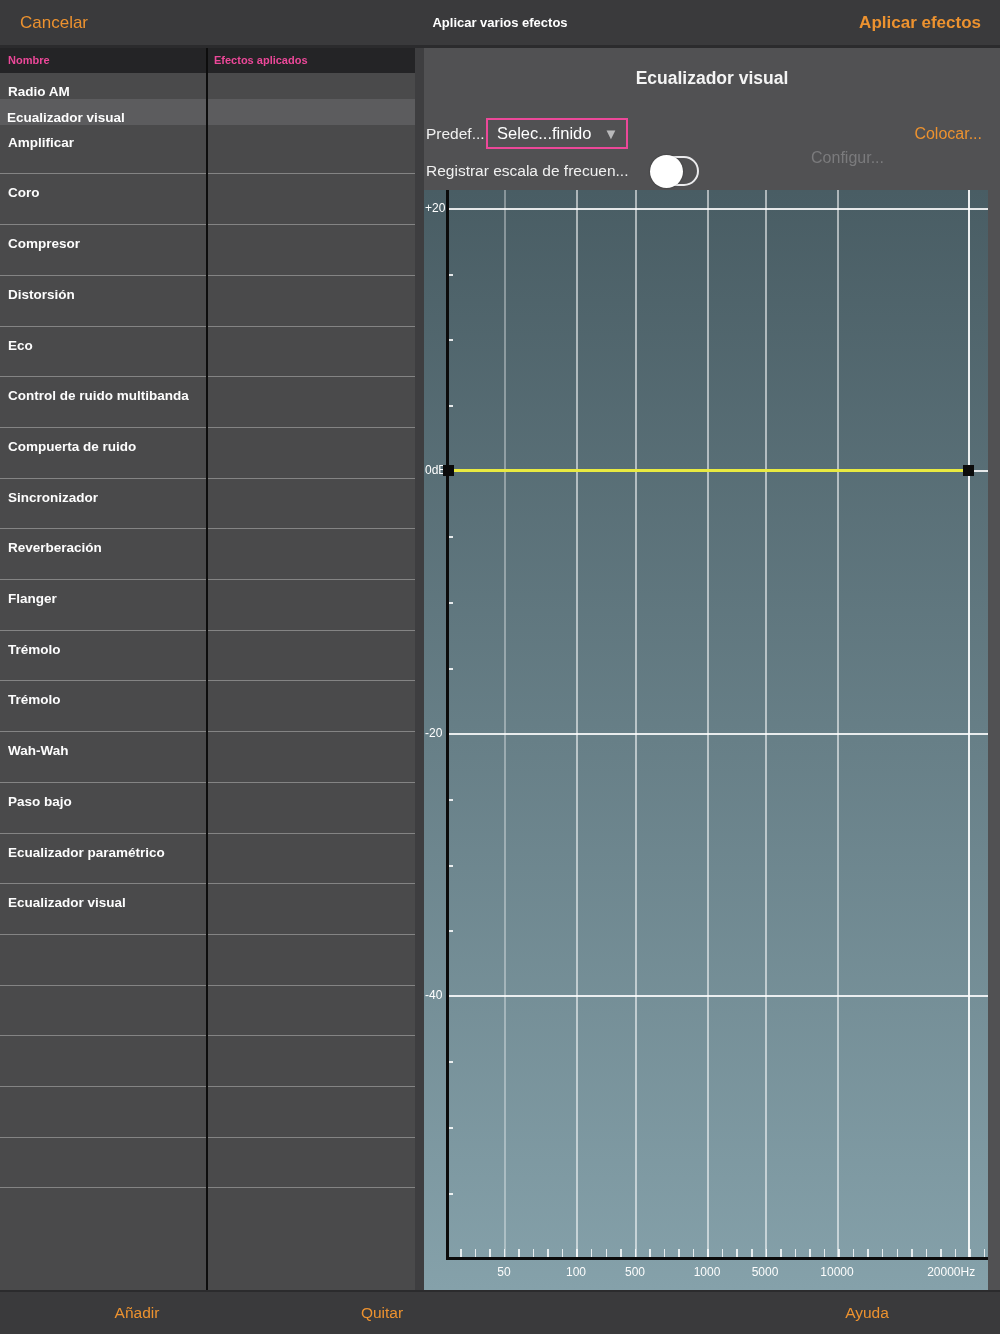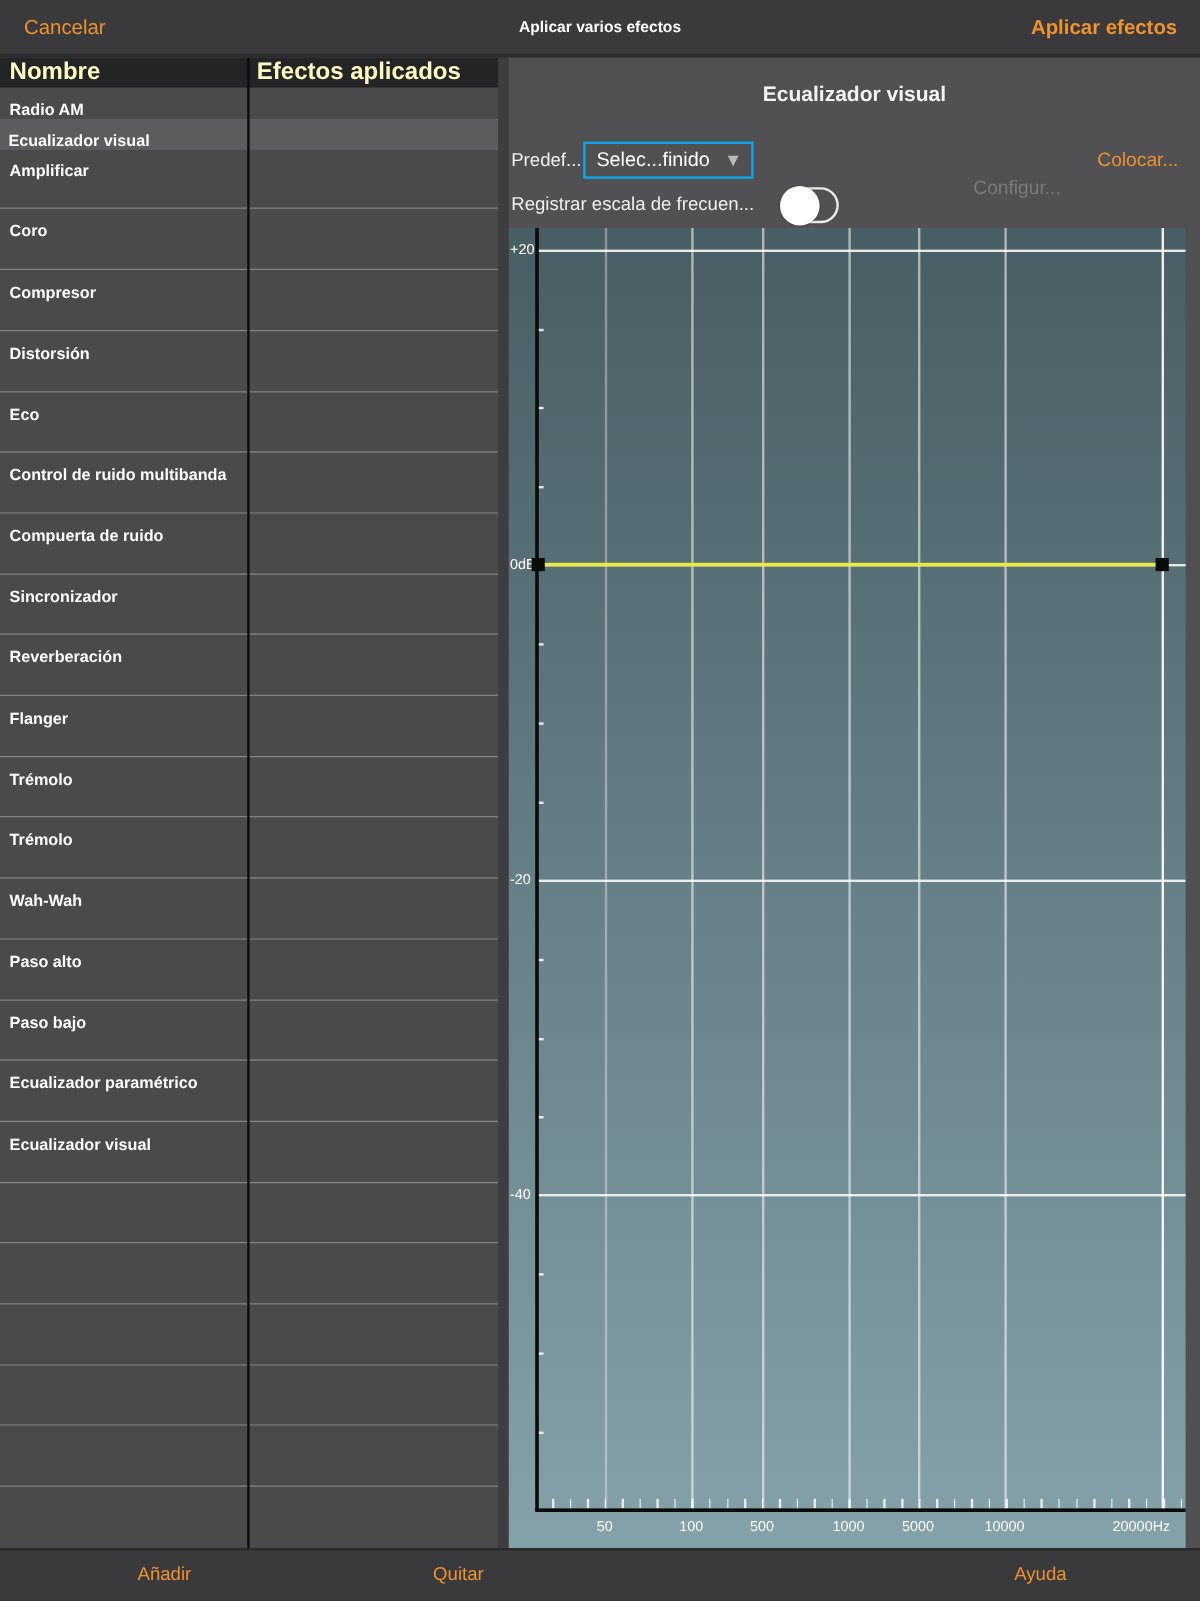--- a/index.html
+++ b/index.html
@@ -8,37 +8,37 @@
   
   .topbar{position:absolute;left:0;top:0;width:1000px;height:45px;background:#3a3a3c;
           border-bottom:3px solid #2b2b2d;box-sizing:content-box;}
   .topbar .tb-cancel{position:absolute;left:20px;top:0;line-height:45px;font-size:17px;color:#ED922F;cursor:pointer;}
   .topbar .tb-title{position:absolute;left:0;right:0;top:0;text-align:center;line-height:45px;
           font-size:13px;font-weight:700;color:#ffffff;}
   .topbar .tb-apply{position:absolute;right:19px;top:0;line-height:45px;font-size:17px;font-weight:700;color:#ED922F;cursor:pointer;}
   
   .table{position:absolute;left:0;top:48px;width:415px;height:1242px;background:#4a4a4b;}
   .thead{display:flex;height:25px;background:#242426;}
-  .thead .th{color:#fef9c3;font-size:20px;font-weight:700;line-height:25px;}
+  .thead .th{color:#ec4899;font-size:11px;font-weight:700;line-height:25px;}
   .th-left{width:207px;padding-left:8px;box-sizing:border-box;}
   .th-right{flex:1;padding-left:7px;}
   .tbody{position:absolute;left:0;top:25px;width:415px;height:1217px;overflow:hidden;}
   .row{display:flex;height:50.708px;box-sizing:border-box;border-bottom:1px solid rgba(255,255,255,0.32);flex-direction:column;}
   .cell-left{width:207px;box-sizing:border-box;padding:11px 4px 0 8px;color:#fdfdfd;font-size:13.5px;font-weight:600;}
   .cell-right{flex:1;box-sizing:border-box;padding:11px 4px 0 7px;color:#fdfdfd;font-size:13.5px;font-weight:600;}
   .cell-right.selected{background:#5c5c5e;}
   .vdivider{position:absolute;left:206px;top:0;width:2px;height:1242px;background:#0d0d0d;}
   .gapstrip{position:absolute;left:415px;top:48px;width:9px;height:1242px;background:#3e3e40;}
   
   .panel{position:absolute;left:424px;top:48px;width:576px;height:1242px;background:#515153;}
   .panel-title{padding-top:20px;text-align:center;font-size:17.5px;font-weight:700;color:#f4f4f4;}
   .controls{position:absolute;left:0;top:70px;width:576px;height:31px;}
   .preset-label{position:absolute;left:2px;top:0;line-height:31px;font-size:15.5px;color:#f0f0f0;}
   .dropdown{position:absolute;left:62px;top:0;width:142px;height:31px;box-sizing:border-box;
-            border:2px solid #0ea5e9;display:flex;align-items:center;padding-left:9px;cursor:pointer;}
+            border:2px solid #ec4899;display:flex;align-items:center;padding-left:9px;cursor:pointer;}
   .dropdown .dd-value{font-size:16.5px;color:#ffffff;}
   .dropdown .dd-caret{margin-left:12px;font-size:15px;color:#b9b9bb;line-height:1;}
   .btn-configure{position:absolute;right:116px;top:0;line-height:31px;font-size:16px;color:#7b7b7d;margin-top:24px;}
   .btn-place{position:absolute;right:18px;top:0;line-height:31px;font-size:16px;color:#ED922F;cursor:pointer;}
   .toggle-row{position:absolute;left:0;top:106px;width:576px;height:34px;}
   .toggle-label{position:absolute;left:2px;top:0;line-height:34px;font-size:15.5px;color:#f0f0f0;}
   .toggle{position:absolute;left:227px;top:2px;width:48px;height:30px;box-sizing:border-box;
           border:2px solid #ebebed;border-radius:16px;cursor:pointer;}
   .toggle-knob{position:absolute;left:-3px;top:-3px;width:33px;height:33px;border-radius:50%;
           background:#ffffff;box-shadow:0 0 2px rgba(0,0,0,0.4);}
@@ -124,24 +124,20 @@
         <div class="row">
           <div class="cell-left">Trémolo</div>
           <div class="cell-right"></div>
         </div>
         <div class="row">
           <div class="cell-left">Trémolo</div>
           <div class="cell-right"></div>
         </div>
         <div class="row">
           <div class="cell-left">Wah-Wah</div>
-          <div class="cell-right"></div>
-        </div>
-        <div class="row">
-          <div class="cell-left">Paso alto</div>
           <div class="cell-right"></div>
         </div>
         <div class="row">
           <div class="cell-left">Paso bajo</div>
           <div class="cell-right"></div>
         </div>
         <div class="row">
           <div class="cell-left">Ecualizador paramétrico</div>
           <div class="cell-right"></div>
         </div>

